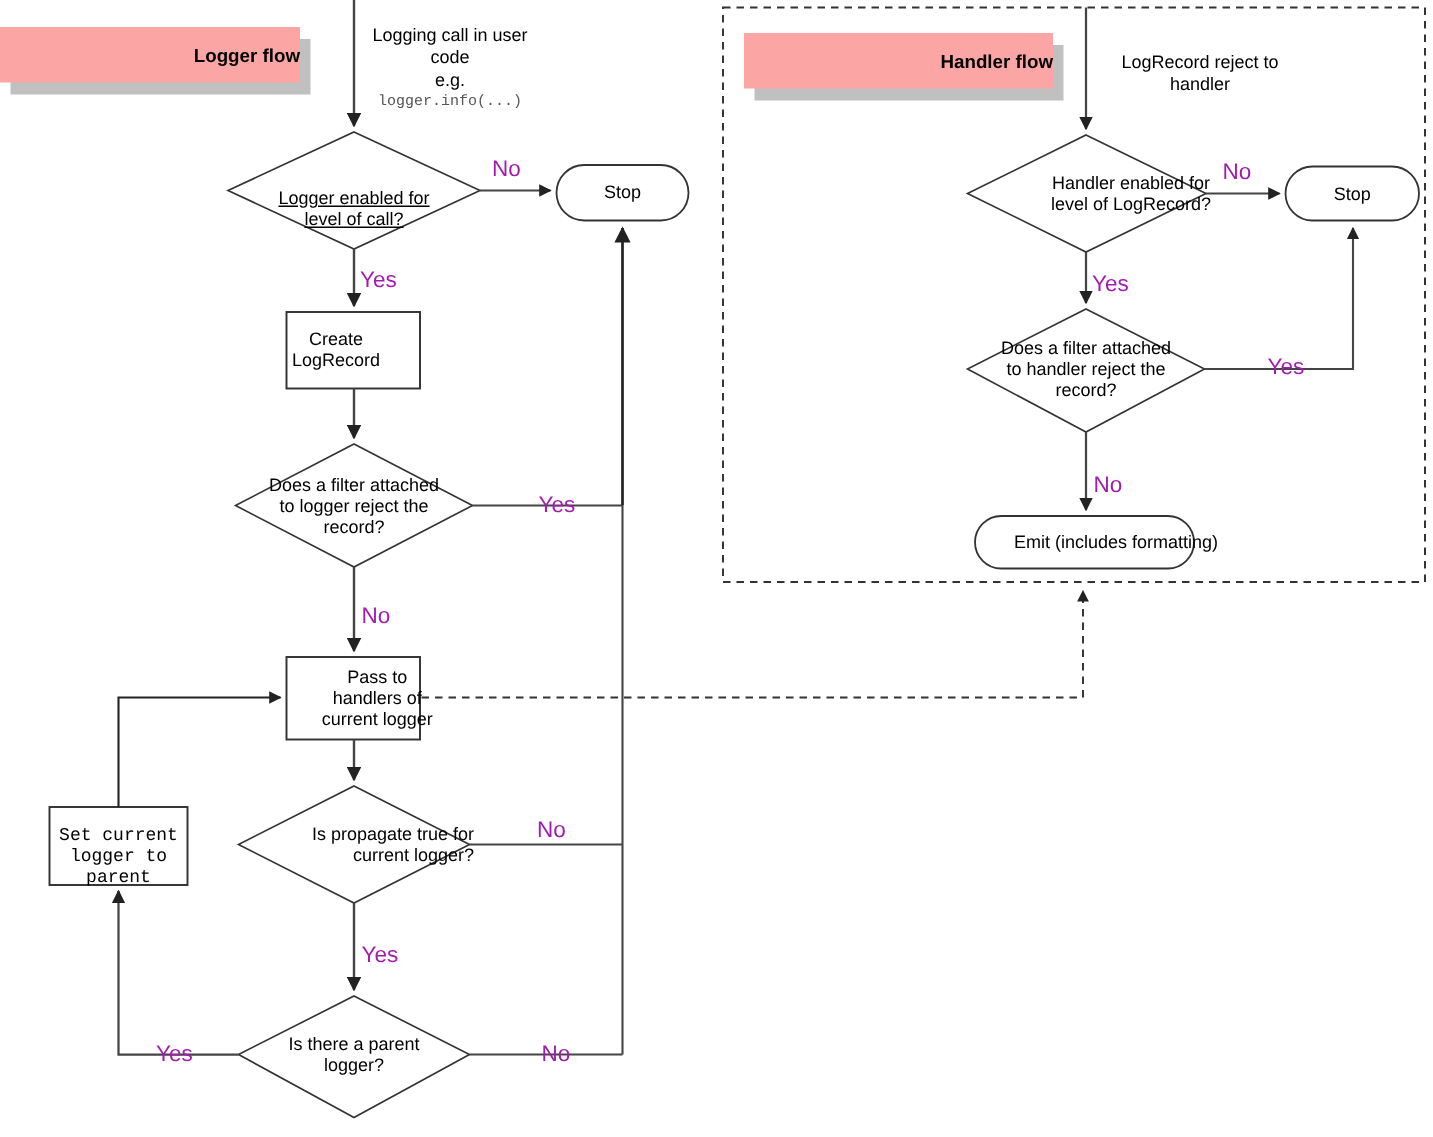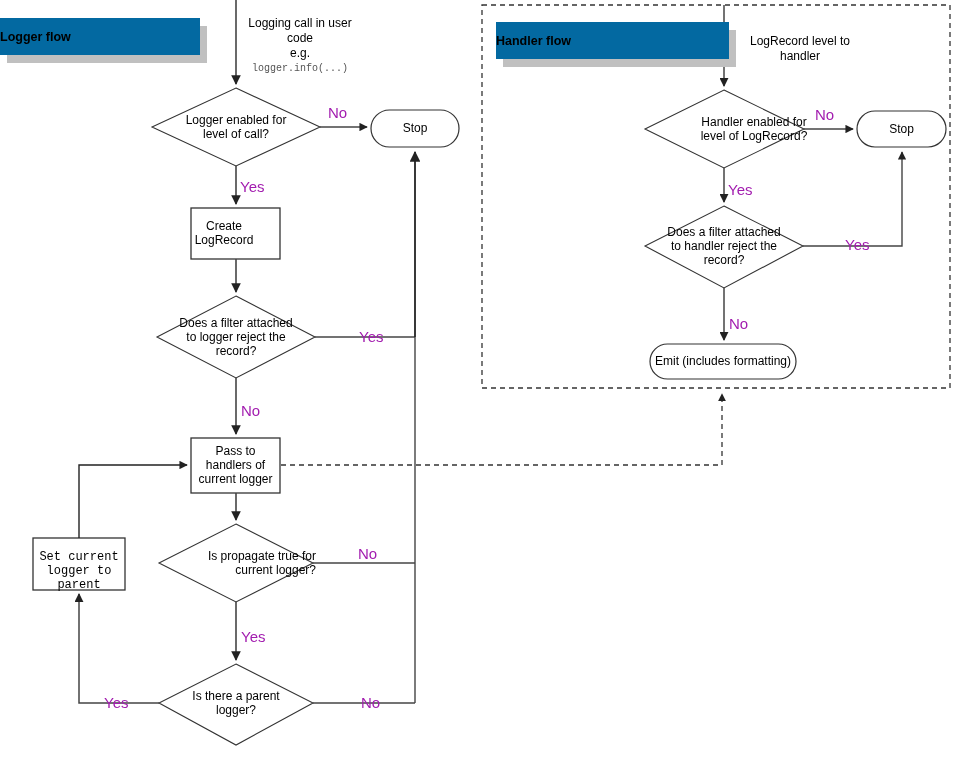--- a/index.html
+++ b/index.html
@@ -64,24 +64,24 @@
     width: 100%;
     height: 100%;
     background: #c0c0c0;
   }
   .banner .fill {
     position: absolute;
     left: 0;
     top: 0;
     width: 100%;
     height: 100%;
-    background: #0369a1;
+    background: #fca5a5;
     display: flex;
     align-items: center;
-    justify-content: flex-start;
+    justify-content: flex-end;
   }
   .banner .fill span {
     font-family: "Liberation Sans", sans-serif;
     font-size: 12.5px;
     font-weight: bold;
     color: #000000;
   }
 </style>
 </head>
 <body>
@@ -165,52 +165,52 @@
     <path d="M 724 288 L 724 340" fill="none" stroke="#444444" stroke-width="1.5" marker-end="url(#arrow)"></path>
   </svg>
 
   <div class="banner" style="left:0px; top:18px; width:200px; height:37px;">
     <div class="shadow"></div>
     <div class="fill">
       <span>Logger flow</span>
     </div>
   </div>
 
-  <div class="banner" style="left:496px; top:22px; width:233px; height:37px;">
+  <div class="banner" style="left:496px; top:22px; width:206px; height:37px;">
     <div class="shadow"></div>
     <div class="fill">
       <span>Handler flow</span>
     </div>
   </div>
 
   <div class="free-text" style="left:230px; top:16px; width:140px;">
     <div>Logging call in user</div>
     <div>code</div>
     <div>e.g.</div>
     <div class="code-text">logger.info(...)</div>
   </div>
 
   <div class="free-text" style="left:730px; top:34px; width:140px; text-align:center;">
-    <div>LogRecord level to</div>
+    <div>LogRecord reject to</div>
     <div>handler</div>
   </div>
 
-  <div class="node-label" style="left:156px; top:113px; width:160px;">Logger enabled for
+  <div class="node-label" style="left:156px; top:125px; width:160px;text-decoration:underline;">Logger enabled for
 level of call?</div>
 
   <div class="node-label" style="left:371px; top:121px; width:88px;">Stop</div>
 
   <div class="node-label" style="left:191px; top:219px; width:66px;">Create
 LogRecord</div>
 
   <div class="node-label" style="left:156px; top:316px; width:160px;">Does a filter attached
 to logger reject the
 record?</div>
 
-  <div class="node-label" style="left:191px; top:444px; width:89px;">Pass to
+  <div class="node-label" style="left:191px; top:444px; width:89px;padding-left:16px;">Pass to
 handlers of
 current logger</div>
 
   <div class="node-label" style="left:156px; top:549px; width:160px;text-align:right;">Is propagate true for
 current logger?</div>
 
   <div class="node-label" style="left:33px; top:550px; width:92px;font-family:Liberation Mono, monospace;">Set current
 logger to parent</div>
 
   <div class="node-label" style="left:156px; top:689px; width:160px;">Is there a parent
@@ -234,21 +234,21 @@
 
   <div class="node-label" style="left:674px; top:115px; width:160px;">Handler enabled for
 level of LogRecord?</div>
 
   <div class="node-label" style="left:857px; top:122px; width:89px;">Stop</div>
 
   <div class="node-label" style="left:644px; top:225px; width:160px;">Does a filter attached
 to handler reject the
 record?</div>
 
-  <div class="node-label" style="left:650px; top:354px; width:146px;">Emit (includes formatting)</div>
+  <div class="node-label" style="left:650px; top:354px; width:146px;padding-left:21px;">Emit (includes formatting)</div>
 
   <div class="edge-label" style="left:815px; top:108px;">No</div>
 
   <div class="edge-label" style="left:728px; top:183px;">Yes</div>
 
   <div class="edge-label" style="left:845px; top:238px;">Yes</div>
 
   <div class="edge-label" style="left:729px; top:317px;">No</div>
 
 </div>

